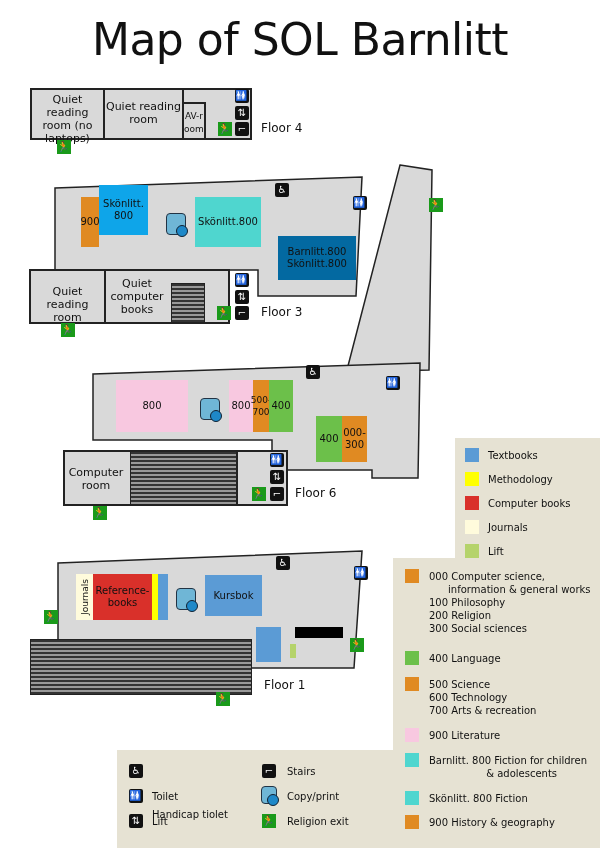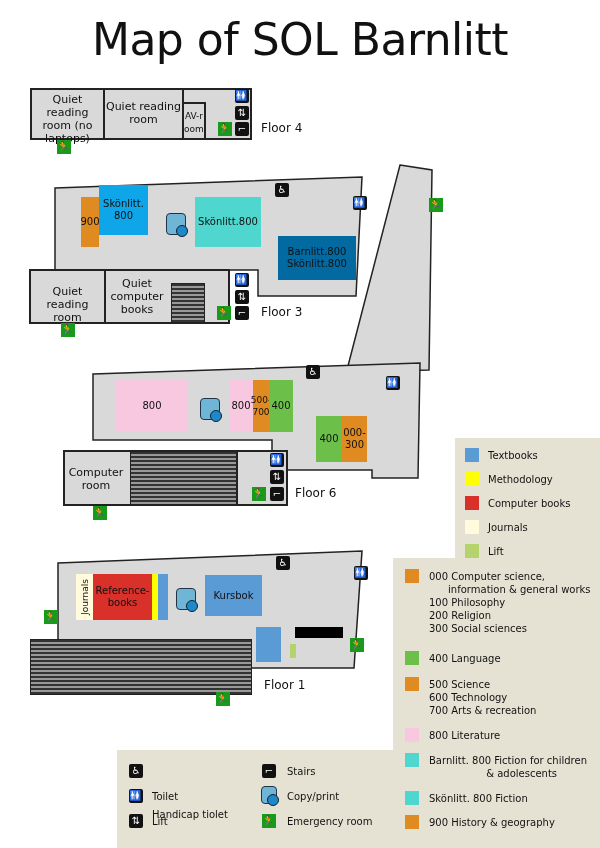--- a/index.html
+++ b/index.html
@@ -138,34 +138,34 @@
 100 Philosophy
 200 Religion
 300 Social sciences</div>
   <div class="sw" style="left:405px;top:651px;background:#6cc04a"></div>
   <div class="ltext" style="left:429px;top:652px">400 Language</div>
   <div class="sw" style="left:405px;top:677px;background:#e08a22"></div>
   <div class="ltext" style="left:429px;top:678px">500 Science
 600 Technology
 700 Arts &amp; recreation</div>
   <div class="sw" style="left:405px;top:728px;background:#f8c8e0"></div>
-  <div class="ltext" style="left:429px;top:729px">800 Literature</div>
+  <div class="ltext" style="left:429px;top:729px">900 Literature</div>
   <div class="sw" style="left:405px;top:753px;background:#4fd6cf"></div>
   <div class="ltext" style="left:429px;top:754px">Barnlitt. 800 Fiction for children
                   &amp; adolescents</div>
   <div class="sw" style="left:405px;top:791px;background:#4fd6cf"></div>
   <div class="ltext" style="left:429px;top:792px">Skönlitt. 800 Fiction</div>
   <div class="sw" style="left:405px;top:815px;background:#e08a22"></div>
   <div class="ltext" style="left:429px;top:816px">900 History &amp; geography</div>
 
   <div class="ico" style="left:129px;top:764px">♿</div>
   <div class="ltext" style="left:152px;top:808px">Handicap tiolet</div>
   <div class="ico" style="left:129px;top:789px">🚻</div>
   <div class="ltext" style="left:152px;top:790px">Toilet</div>
   <div class="ico" style="left:129px;top:814px">⇅</div>
   <div class="ltext" style="left:152px;top:815px">Lift</div>
   <div class="ico" style="left:262px;top:764px">⌐</div>
   <div class="ltext" style="left:287px;top:765px">Stairs</div>
   <div class="copy" style="left:261px;top:786px;width:16px;height:18px"></div>
   <div class="ltext" style="left:287px;top:790px">Copy/print</div>
   <div class="exit" style="left:262px;top:814px">🏃</div>
-  <div class="ltext" style="left:287px;top:815px">Emergency room</div>
+  <div class="ltext" style="left:287px;top:815px">Religion exit</div>
 </div>
 
 </body></html>

